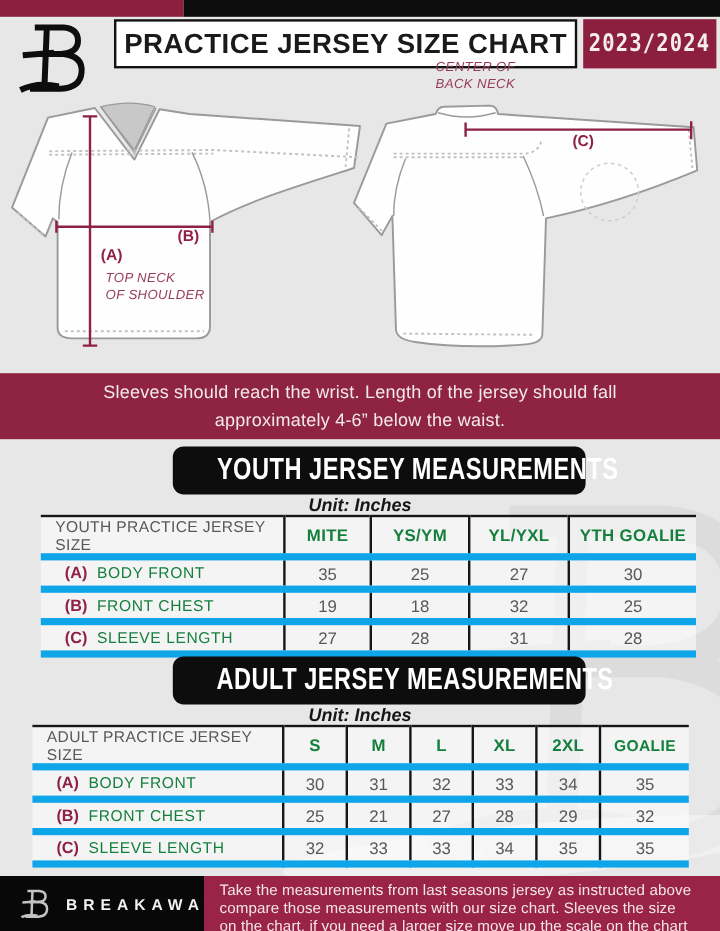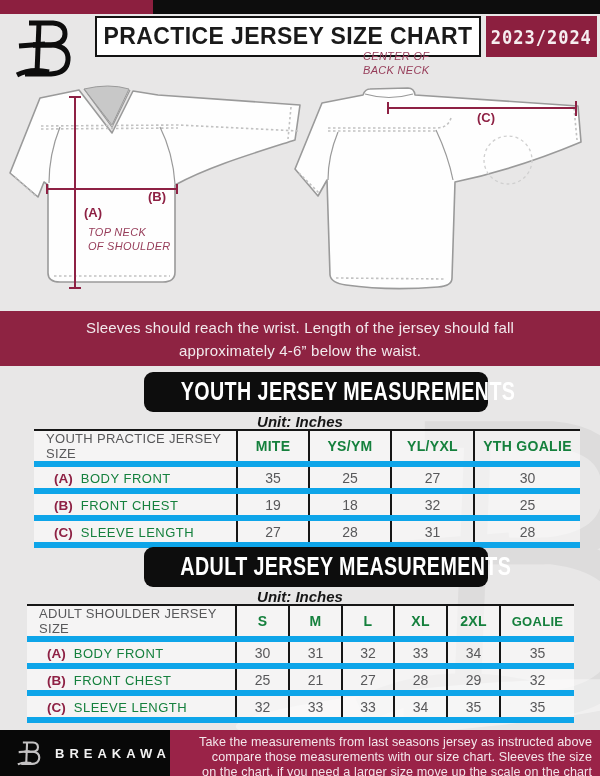--- a/index.html
+++ b/index.html
@@ -64,21 +64,21 @@
   .size-head{font-weight:bold;font-size:14px;color:#15803d;letter-spacing:.3px;}
   .lab-cell{padding-left:20px !important;white-space:nowrap;}
   .letter{color:#8E2144;font-weight:bold;font-size:13.5px;margin-right:8px;}
   .rlabel{color:#15803d;font-size:13px;letter-spacing:.5px;}
   .val{color:#58585A;font-size:14px;}
   
   .footer{position:absolute;left:0;top:730px;width:600px;height:46px;display:flex;z-index:2;}
   .f-black{width:170px;height:46px;background:#080808;display:flex;align-items:center;padding-left:17px;}
   .f-logo{width:26px;height:28px;color:#C4C2C3;margin-right:12px;flex:none;}
   .f-brand{color:#F2F2F2;font-weight:bold;font-size:13px;letter-spacing:5px;}
-  .f-maroon{flex:1;height:46px;background:#9A2348;padding:5px 8px 0 13px;text-align:right;}
+  .f-maroon{flex:1;height:46px;background:#9A2348;padding:5px 8px 0 13px;}
   .f-maroon div{color:#F3E6EB;font-size:12.6px;line-height:14.8px;letter-spacing:.1px;}
   
   .watermark{position:absolute;right:-80px;top:392px;width:330px;height:350px;color:#DDDCDC;z-index:0;}
   .wave{position:absolute;top:686px;left:235px;width:430px;height:44px;background:rgba(255,255,255,.4);
         border-radius:50%;transform:rotate(-5deg);z-index:0;}
   .logo-stroke{fill:none;stroke:currentColor;stroke-width:5;}
 </style>
 </head>
 <body>
 
@@ -225,21 +225,21 @@
         <col style="width:209px">
         <col style="width:53px">
         <col style="width:53px">
         <col style="width:52px">
         <col style="width:53px">
         <col style="width:53px">
         <col style="width:74px">
       </colgroup>
     <tbody>
         <tr class="head-row">
-      <td class="lab-head">ADULT SHOULDER JERSEY SIZE</td>
+      <td class="lab-head">ADULT PRACTICE JERSEY SIZE</td>
       <td class="v size-head">S</td>
       <td class="v size-head">M</td>
       <td class="v size-head">L</td>
       <td class="v size-head">XL</td>
       <td class="v size-head">2XL</td>
       <td class="v size-head" style="font-size:13px">GOALIE</td>
     </tr>
     <tr class="data-row">
       <td class="lab-cell">
         <span class="letter">(A)</span><span class="rlabel">BODY FRONT</span>

